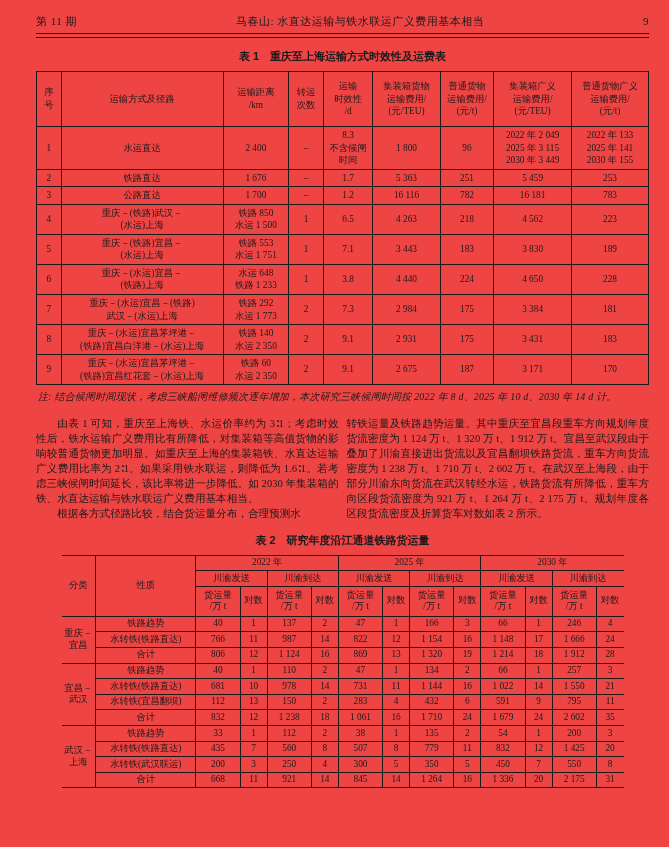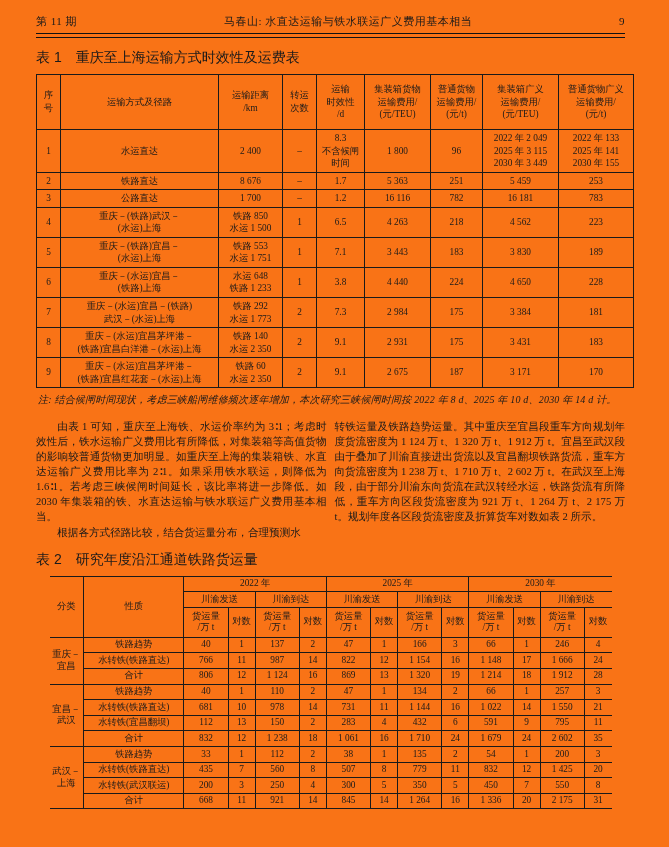--- a/index.html
+++ b/index.html
@@ -1,25 +1,25 @@
 <!DOCTYPE html>
 <html lang="zh"><head>
 <meta charset="utf-8">
 <style>
   html,body{margin:0;padding:0;background:#ffffff;}
   body{font-family:"Liberation Serif","DejaVu Serif",serif;color:#1a1a1a;}
-  .page{position:relative;width:669px;height:847px;background:#f97316;box-sizing:border-box;
-        padding:14px 44px 10px 36px;overflow:hidden;}
+  .page{position:relative;width:669px;height:847px;background:#ef4444;box-sizing:border-box;
+        padding:14px 20px 10px 36px;overflow:hidden;}
   
   .runhead{display:flex;justify-content:space-between;align-items:baseline;
            font-size:11px;letter-spacing:.5px;}
   .runhead .mid{flex:1;text-align:center;}
   .dbl-rule{margin-top:4px;height:3px;border-top:1.6px solid #111;border-bottom:1.2px solid #111;}
   
-  .tbl-caption{font-weight:normal;font-size:14px;margin:11px 0 7px 0;
+  .tbl-caption{text-align:center;font-weight:bold;font-size:11px;margin:11px 0 7px 0;
                font-family:"Liberation Sans","DejaVu Sans",sans-serif;}
   
   table{border-collapse:collapse;table-layout:fixed;}
   .t1{width:100%;font-size:9.3px;line-height:1.35;border:1.5px solid #1a1a1a;}
   .t1 th,.t1 td{border:0.9px solid #1a1a1a;text-align:center;vertical-align:middle;
                 padding:2px 2px;white-space:pre-line;font-weight:normal;word-break:break-all;}
   .t1 thead th{height:50px;}
   
   .note{font-size:10px;font-style:italic;margin:5px 2px 0 2px;letter-spacing:.2px;}
   
@@ -103,21 +103,21 @@
           <td>2022 年 2 049
 2025 年 3 115
 2030 年 3 449</td>
           <td>2022 年 133
 2025 年 141
 2030 年 155</td>
         </tr>
         <tr>
           <td>2</td>
           <td>铁路直达</td>
-          <td>8 676</td>
+          <td>1 676</td>
           <td>–</td>
           <td>1.7</td>
           <td>5 363</td>
           <td>251</td>
           <td>5 459</td>
           <td>253</td>
         </tr>
         <tr>
           <td>3</td>
           <td>公路直达</td>

